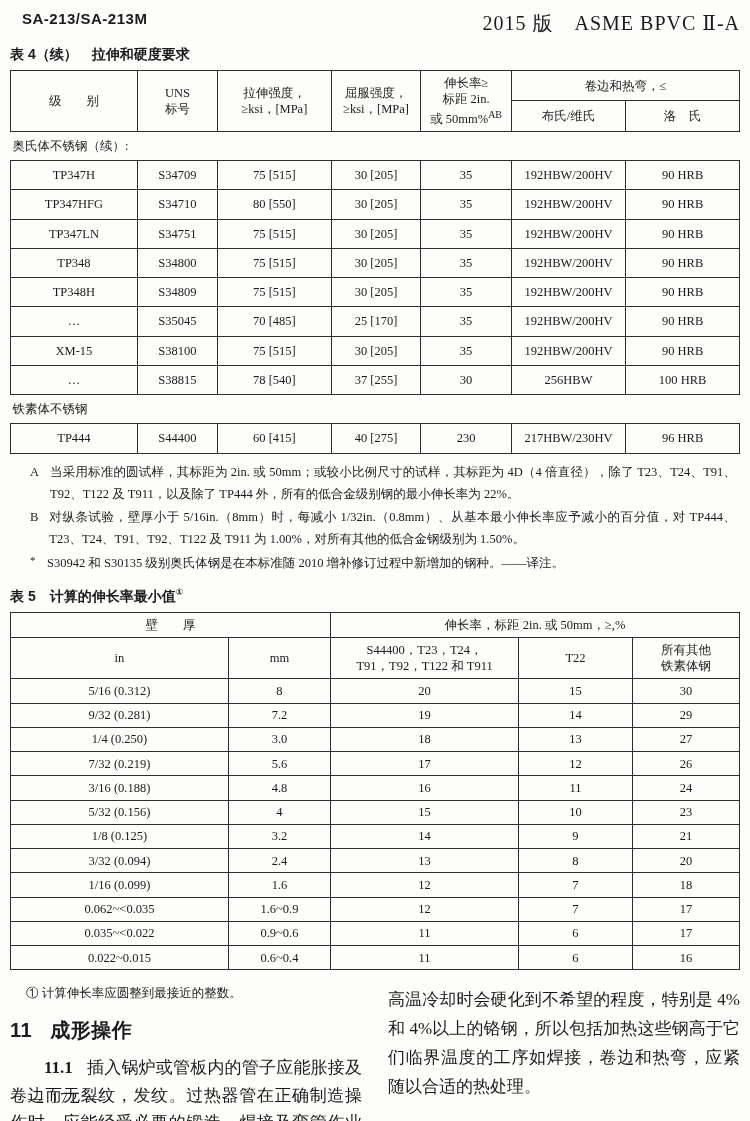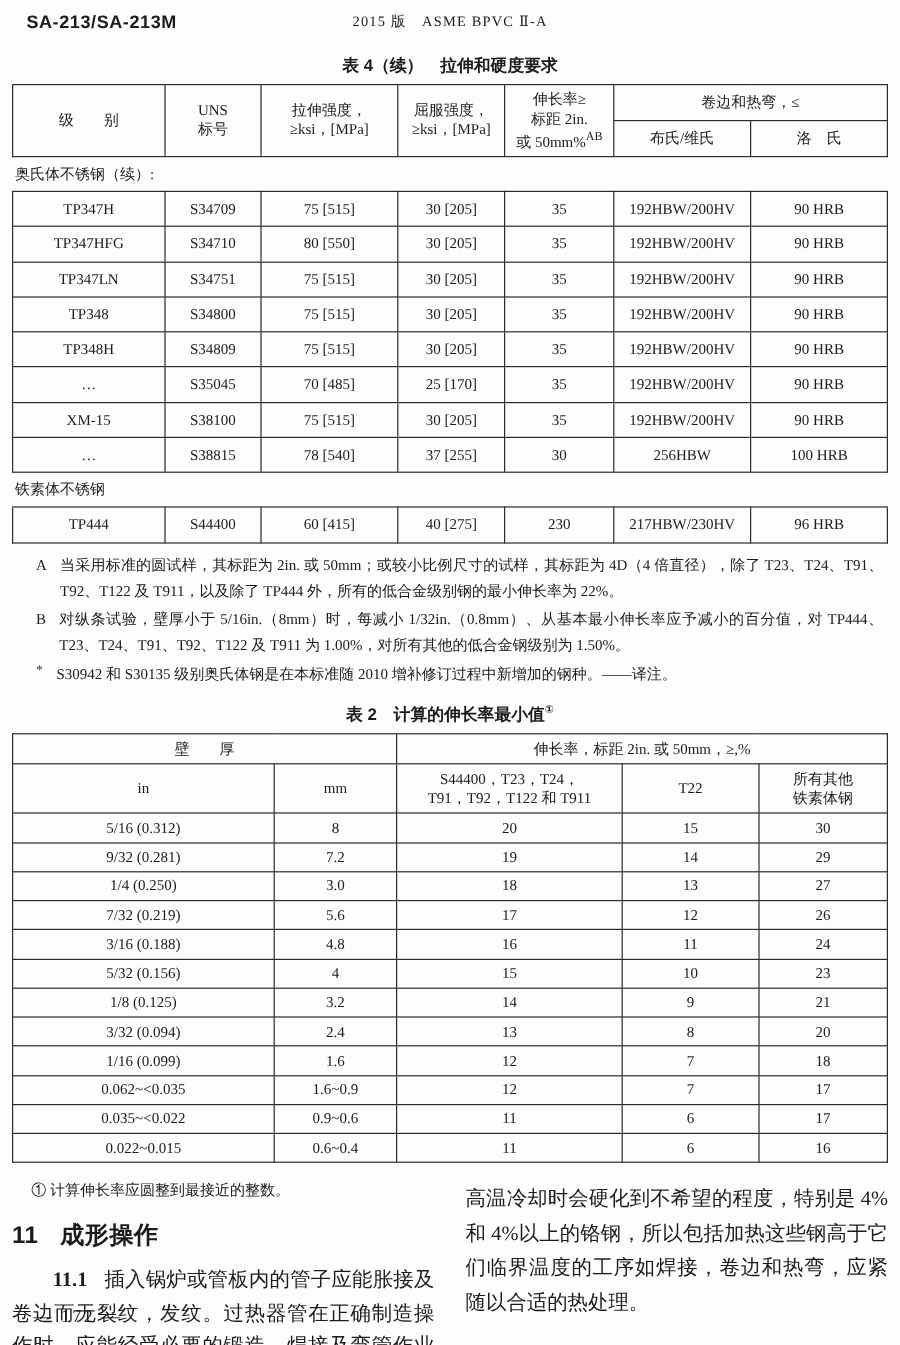--- a/index.html
+++ b/index.html
@@ -10,26 +10,26 @@
     padding:8px 10px 16px 10px;
   }
   
   .runhead{position:relative;height:26px;}
   .runhead .left{
     position:absolute;left:12px;top:2px;
     font-family:"Liberation Sans","DejaVu Sans",sans-serif;
     font-weight:bold;font-size:15px;letter-spacing:.5px;
   }
   .runhead .center{
-    position:absolute;left:0;right:0;top:2px;text-align:center;
-    font-size:12px;letter-spacing:1px;
+    position:absolute;left:0;right:0;top:2px;text-align:right;
+    font-size:20px;letter-spacing:1px;
   }
   
   .tbl-title{
-    text-align:center;font-family:"Liberation Sans","DejaVu Sans",sans-serif;
+    font-family:"Liberation Sans","DejaVu Sans",sans-serif;
     font-weight:bold;font-size:14px;margin:12px 0 6px 0;
   }
   .tbl-title sup{font-size:9px;}
   
   table{border-collapse:collapse;width:730px;table-layout:fixed;}
   td,th{
     border:1px solid #2c2c2c;text-align:center;vertical-align:middle;
     font-size:12.5px;font-weight:normal;padding:4px 2px;line-height:1.3;
     white-space:pre-line;overflow:hidden;
   }
@@ -215,21 +215,21 @@
     <div class="note">
       <span class="marker">B</span>
       <span class="text">对纵条试验，壁厚小于 5/16in.（8mm）时，每减小 1/32in.（0.8mm）、从基本最小伸长率应予减小的百分值，对 TP444、T23、T24、T91、T92、T122 及 T911 为 1.00%，对所有其他的低合金钢级别为 1.50%。</span>
     </div>
     <div class="note">
       <span class="marker star">*</span>
       <span class="text">S30942 和 S30135 级别奥氏体钢是在本标准随 2010 增补修订过程中新增加的钢种。——译注。</span>
     </div>
   </div>
 
-  <div class="tbl-title"><span>表 2　计算的伸长率最小值</span><sup>①</sup></div>
+  <div class="tbl-title"><span>表 5　计算的伸长率最小值</span><sup>①</sup></div>
 
   <table id="table5">
     <colgroup>
       <col style="width:29.9%">
         <col style="width:14%">
         <col style="width:25.8%">
       <col style="width:15.6%">
         <col style="width:14.7%">
     </colgroup>
     <thead>

